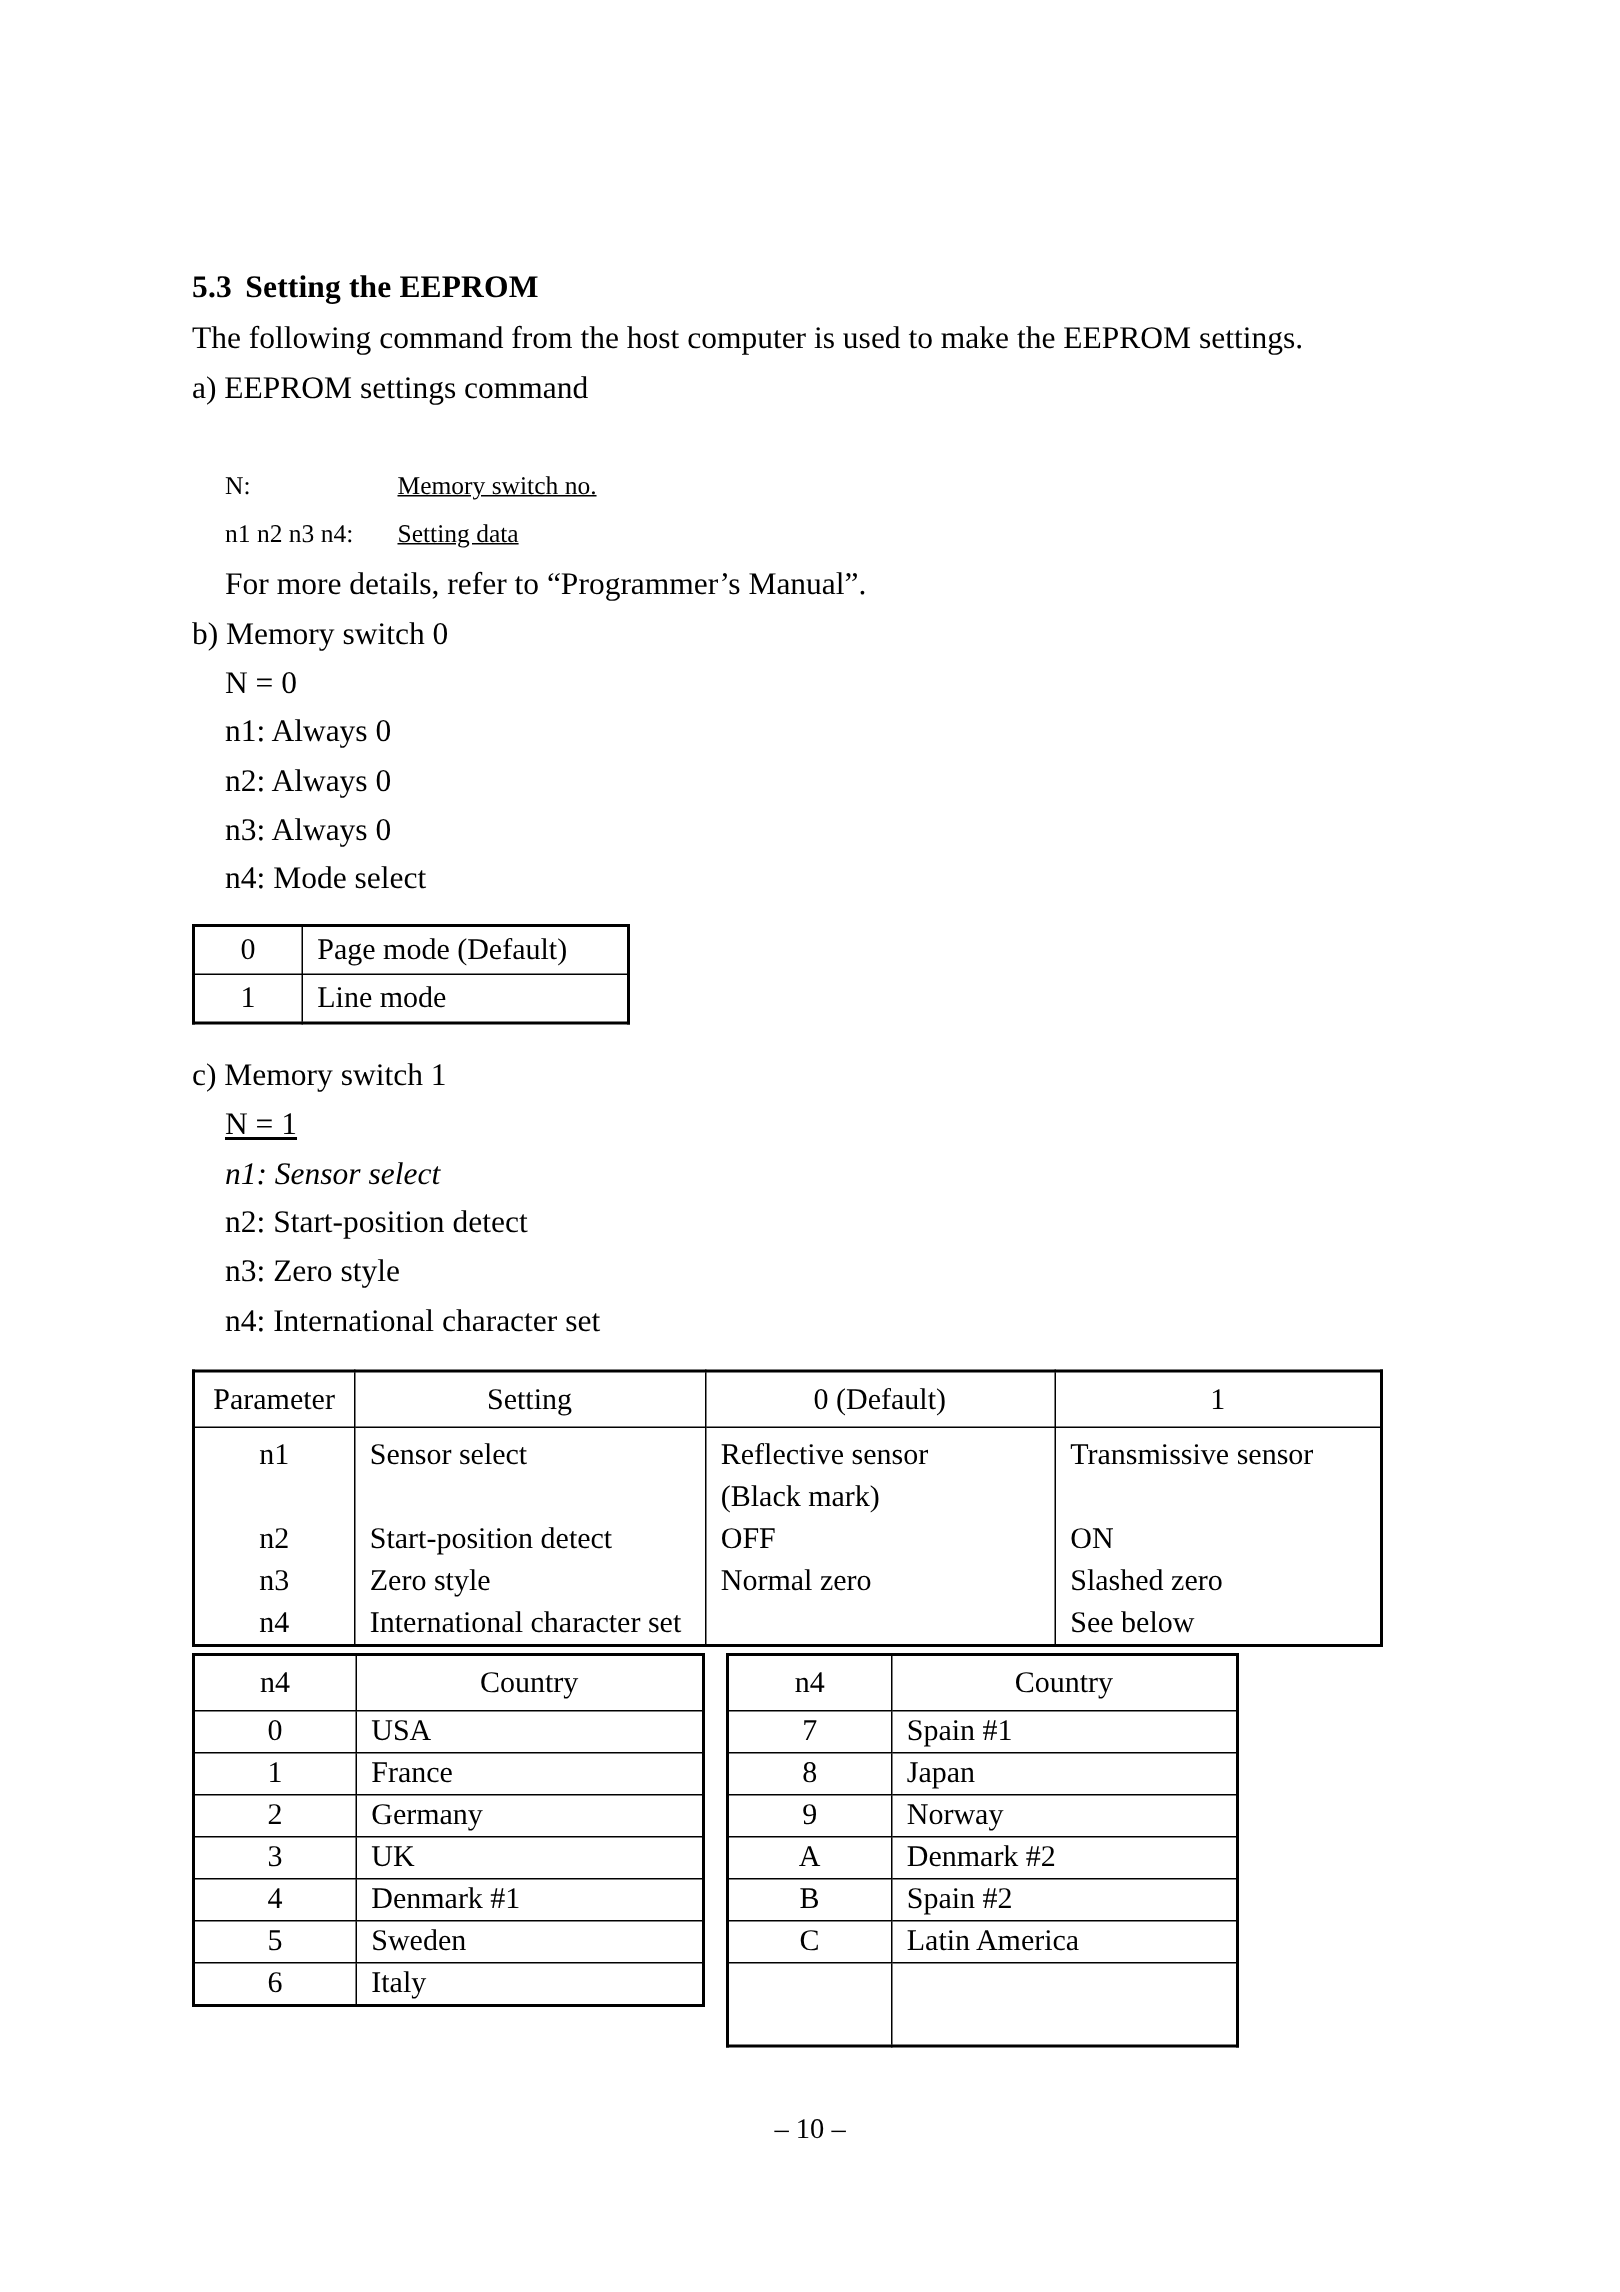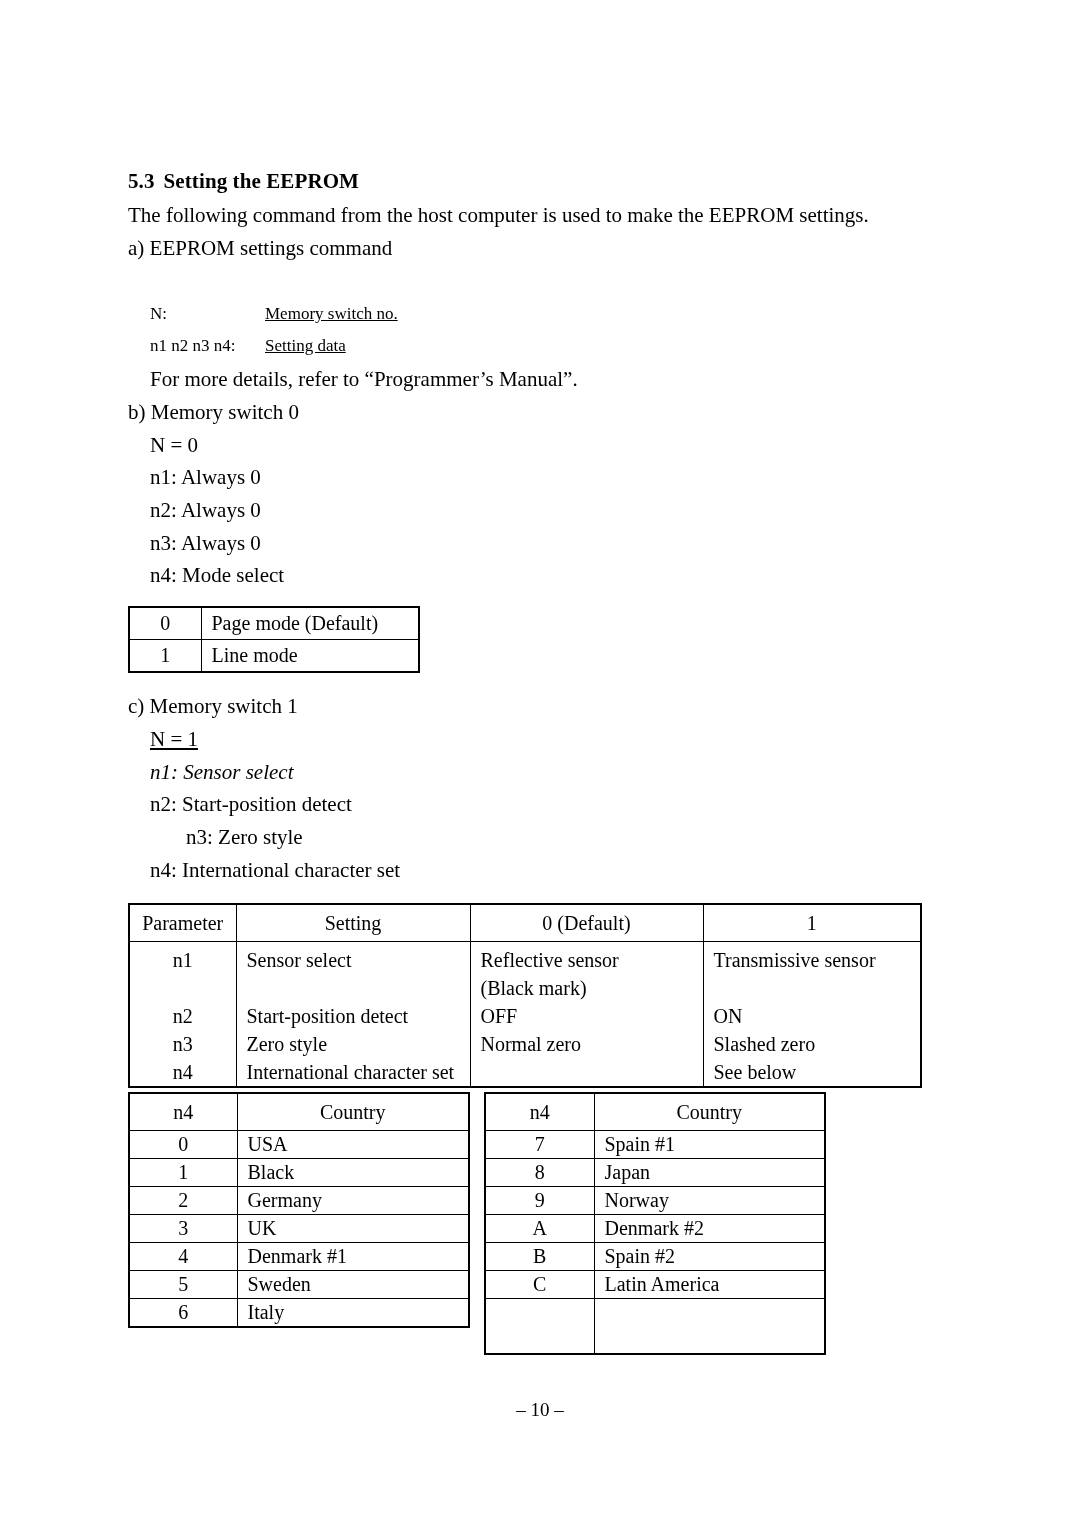--- a/index.html
+++ b/index.html
@@ -11,21 +11,21 @@
     width: 1080px;
     height: 1528px;
     position: relative;
     font-family: "Liberation Serif", "DejaVu Serif", serif;
     color: #000000;
     overflow: hidden;
   }
 
   .page {
     position: absolute;
-    left: 0; top: 2px;
+    left: 0; top: 12px;
     width: 1080px;
     height: 1268px;
   }
 
   
   .section-heading {
     position: absolute;
     left: 128px;
     top: 167px;
     font-size: 21px;
@@ -203,21 +203,21 @@
         <td class="k">1</td>
         <td class="v">Line mode</td>
       </tr>
     </tbody>
   </table>
 
   <div class="para lvl0" style="top:694px;">c) Memory switch 1</div>
   <div class="para lvl1" style="top:727px;text-decoration:underline;">N = 1</div>
   <div class="para lvl1" style="top:760px;font-style:italic;">n1: Sensor select</div>
   <div class="para lvl1" style="top:792px;">n2: Start-position detect</div>
-  <div class="para lvl1" style="top:825px;margin-left:36px;">n3: Zero style</div>
+  <div class="para lvl1" style="top:825px;">n3: Zero style</div>
   <div class="para lvl1" style="top:858px;">n4: International character set</div>
 
   <table class="tbl" id="param-table">
     <colgroup>
       <col class="c1">
         <col class="c2">
         <col class="c3">
         <col class="c4">
     </colgroup>
     <tbody>
@@ -269,21 +269,21 @@
       <tr class="hdr">
         <td>n4</td>
         <td>Country</td>
       </tr>
       <tr>
         <td class="k">0</td>
         <td class="v">USA</td>
       </tr>
       <tr>
         <td class="k">1</td>
-        <td class="v">Black</td>
+        <td class="v">France</td>
       </tr>
       <tr>
         <td class="k">2</td>
         <td class="v">Germany</td>
       </tr>
       <tr>
         <td class="k">3</td>
         <td class="v">UK</td>
       </tr>
       <tr>

